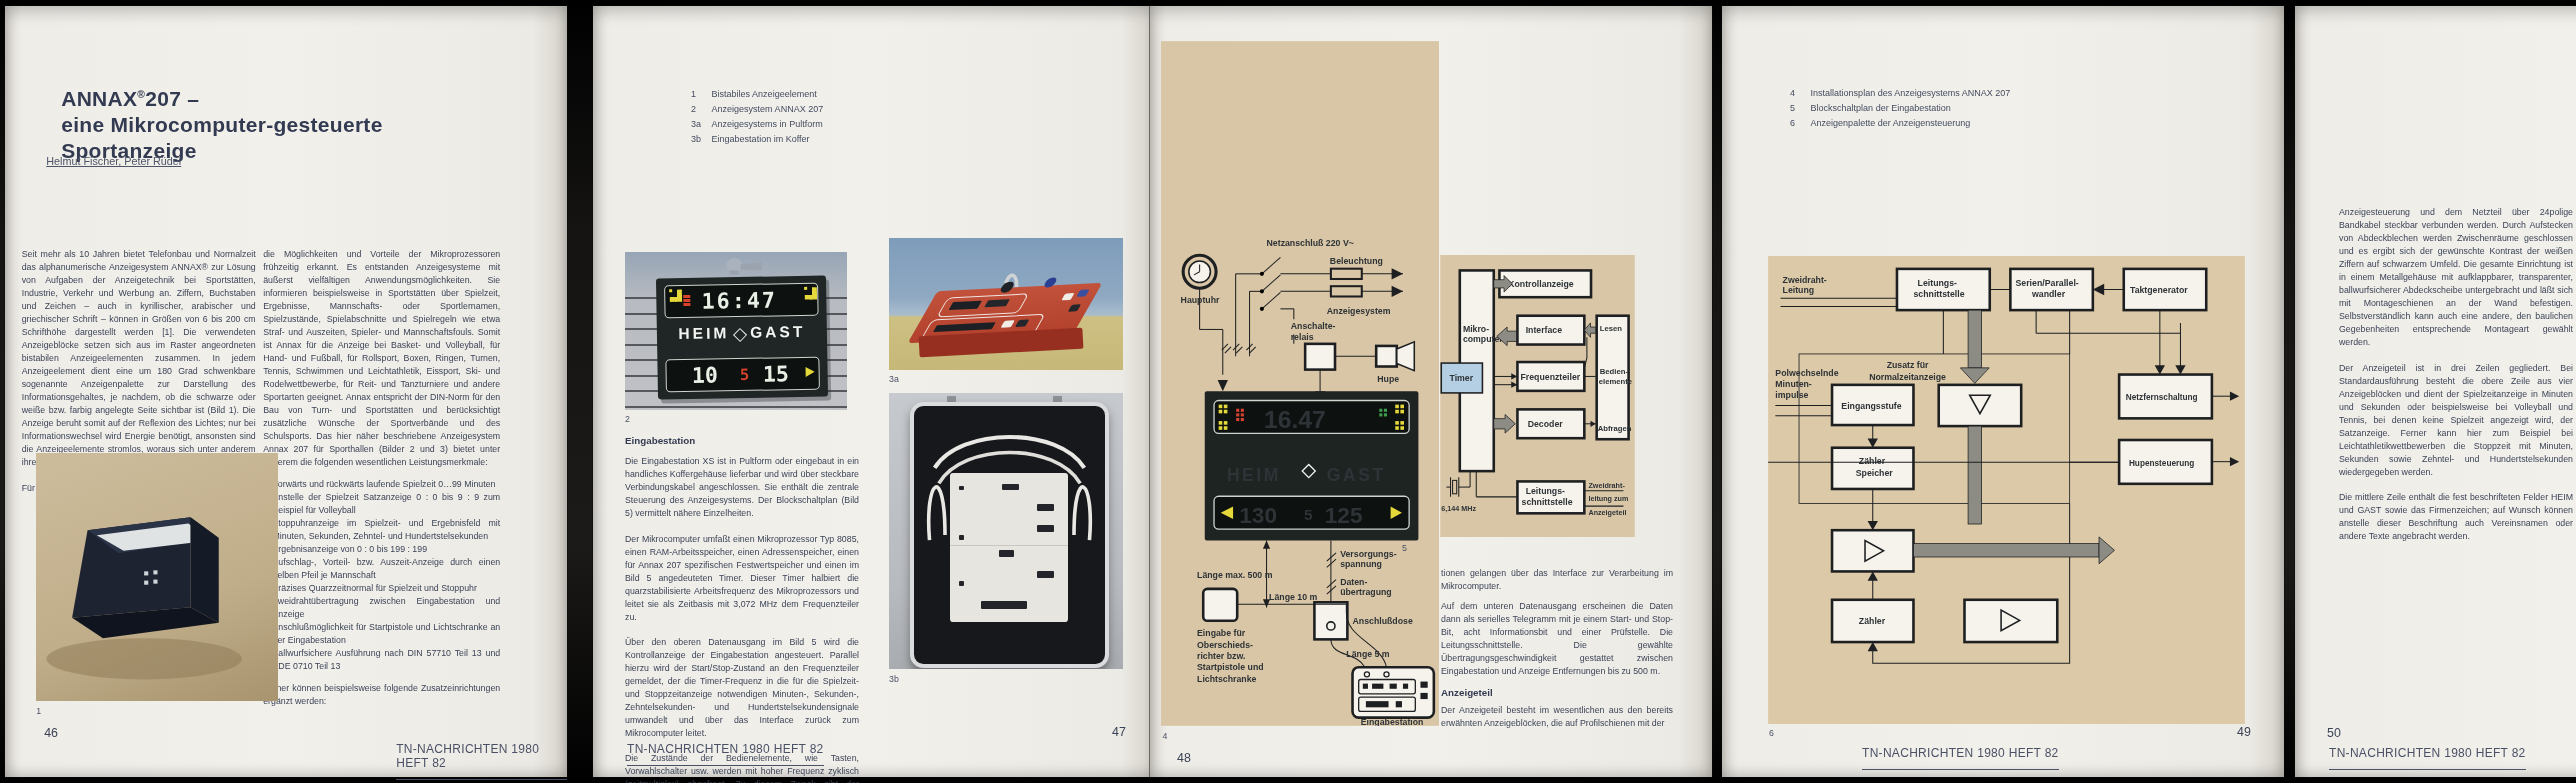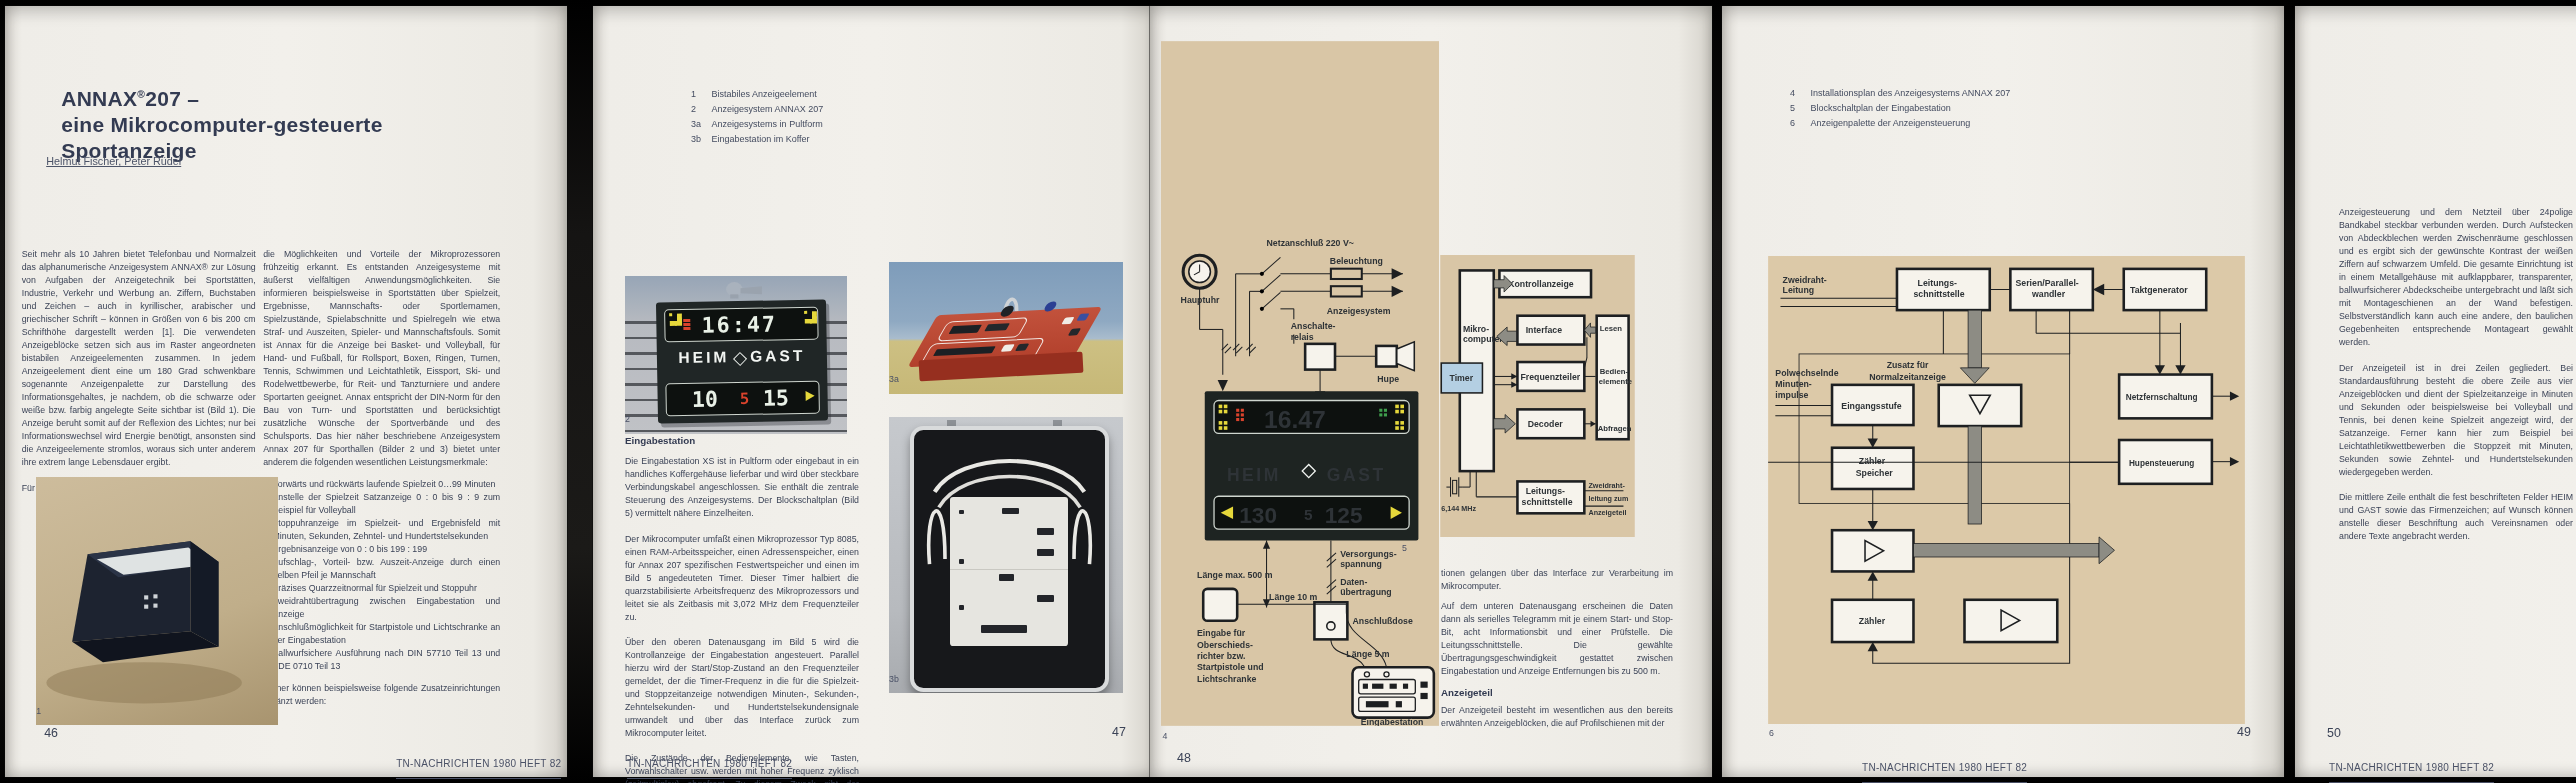--- a/index.html
+++ b/index.html
@@ -11,23 +11,23 @@
   .authors{font-size:10.8px;color:#4c5468;}
   .btxt{font-size:8.8px;line-height:13px;text-align:justify;color:#3b4357;}
   .btxt p{margin:0 0 12.4px 0;}
   .bullet{position:relative;padding-left:9.3px;text-align:justify;}
   .bullet:before{content:"–";position:absolute;left:0;}
   .caplist{font-size:9px;line-height:15px;color:#444c60;}
   .caplist .num{display:inline-block;width:20.6px;}
   .heading{font-size:9.8px;font-weight:bold;color:#333b52;}
   .fignum{font-size:8.8px;color:#4a5166;}
   .pagenum{font-size:12.4px;color:#3b4357;}
-  .footer{font-size:10px;letter-spacing:0.3px;color:#4a5166;border-bottom:0.8px solid #4a5166;padding-bottom:9px;margin-top:16px;}
+  .footer{font-size:12px;letter-spacing:0.3px;color:#4a5166;border-bottom:0.8px solid #4a5166;padding-bottom:9px;}
   
-  .photo{overflow:hidden;margin-top:24px;}
+  .photo{overflow:hidden;}
   .tanphoto{background:linear-gradient(160deg,#cdbc9c,#c0ae8a 60%,#a8946f);}
   
   .wallphoto{background:linear-gradient(#97a5b6 0,#aab2bc 18%,#b7bac0 30%,#c0c2c6 100%);}
   .walllines{position:absolute;left:0;right:0;top:32px;bottom:0;background:repeating-linear-gradient(#0000 0,#0000 13.4px,#3c3f44 13.4px,#3c3f44 15.5px);opacity:.8;}
   .board{position:absolute;background:#202626;border-radius:3.1px;box-shadow:3.1px 4.1px 0 rgba(40,44,48,.35);}
   .seg{position:absolute;background:#0d110f;border:1px solid #cfd6cf;border-radius:4.6px;}
   .digits{font-family:"DejaVu Sans Mono",monospace;font-weight:bold;color:#e9f1e7;}
   .dots2{display:inline-block;width:8.2px;height:8.2px;background:
      linear-gradient(#e5d83b,#e5d83b);background-size:3.1px 3.1px;background-position:0 0;box-shadow:5.2px 0 0 -0.5px #e5d83b,0 5.2px 0 -0.5px #e5d83b,5.2px 5.2px 0 -0.5px #e5d83b;background-repeat:no-repeat;}
   .clusterR{display:inline-block;width:7.2px;height:11.3px;background:repeating-linear-gradient(#d9432c 0 3.1px,#0000 3.1px 4.1px);width:7.2px;}

